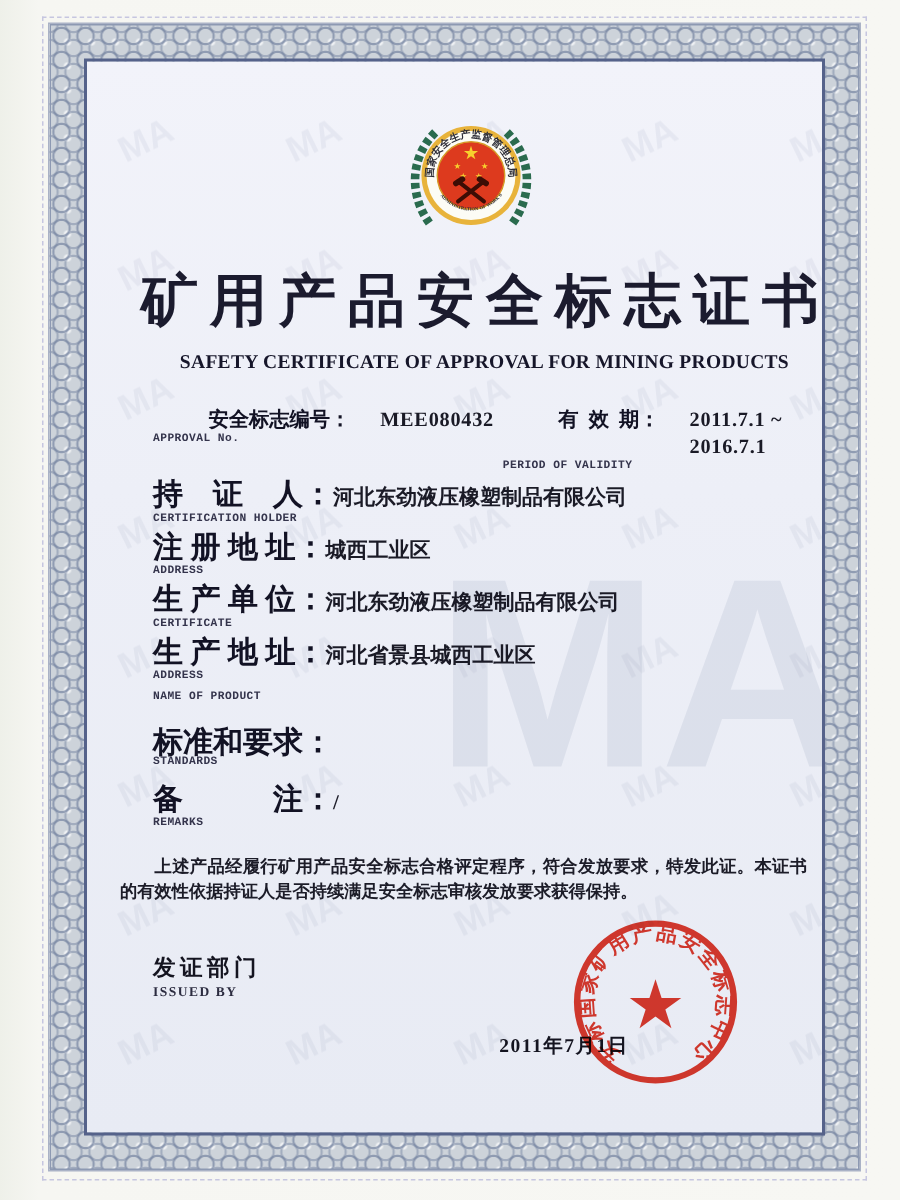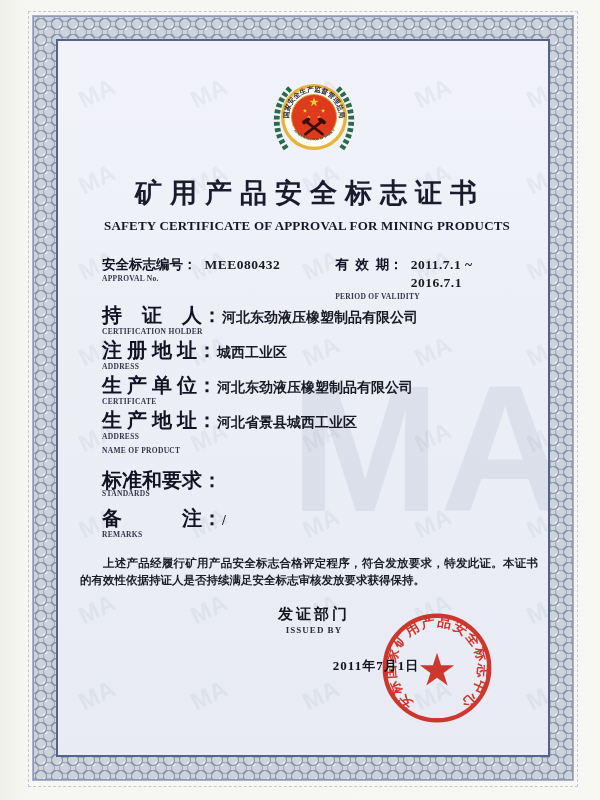--- a/index.html
+++ b/index.html
@@ -35,48 +35,48 @@
   .wm{position:absolute;left:0;top:0;width:100%;height:100%;pointer-events:none;}
   .wm-small{font-family:"Liberation Sans",sans-serif;font-weight:bold;font-size:24px;
     fill:rgba(128,138,164,0.10);}
   .wm-big{font-family:"Liberation Sans",sans-serif;font-weight:bold;font-size:180px;
     fill:rgba(128,140,168,0.14);}
 
   .content{position:absolute;left:0;top:0;right:0;bottom:0;padding:0 22px 0 44px;}
 
   .emblem{width:96px;height:90px;margin:32px auto 0;}
 
-  .title{margin-top:12px;text-align:center;font-size:27px;font-weight:bold;
+  .title{margin-top:12px;text-align:left;font-size:38px;font-weight:bold;
     letter-spacing:8px;color:#1b1b2e;white-space:nowrap;margin-left:-8px;}
-  .subtitle{margin-top:7px;text-align:center;font-size:13px;font-weight:bold;
+  .subtitle{margin-top:7px;text-align:right;font-size:13px;font-weight:bold;
     color:#16162a;letter-spacing:0.2px;white-space:nowrap;margin-left:-14px;}
 
   .row1{display:flex;margin-top:22px;}
   .row1 .field{margin-top:0;}
   .row1 .f-approval{flex:0 0 55%;}
   .row1 .f-validity{flex:1;}
 
   .field{margin-top:5px;}
   .line{display:flex;align-items:baseline;}
   .zh{flex:0 0 96px;font-size:20px;font-weight:bold;color:#121224;
     white-space:pre;line-height:18px;}
-  .zh-auto{flex:0 0 auto;font-size:13.5px;padding-right:8px;}
+  .zh-auto{flex:0 0 auto;font-size:13.5px;padding-right:20px;margin-left:37px;}
   .val{flex:1;font-size:14px;font-weight:bold;color:#1a1a26;line-height:18px;}
   .val-num{font-size:13.5px;letter-spacing:0.5px;}
   .en{font-size:7.5px;font-weight:bold;color:#34344c;line-height:9px;
-    letter-spacing:0.3px;margin-top:0;}
+    letter-spacing:0.3px;margin-top:0;font-family:Liberation Mono, monospace;}
 
   .gap-std{margin-top:16px;}
   .gap-app{margin-top:12px;}
   .gap-rem{margin-top:11px;}
 
   .statement{margin:16px -12px 0 -22px;font-size:11.5px;font-weight:bold;
     color:#1c1c28;line-height:17px;text-indent:2em;text-align:justify;}
 
-  .issuer{margin-top:16px;text-align:center;}
+  .issuer{margin-top:32px;}
   .issuer-zh{font-size:15px;font-weight:bold;letter-spacing:3px;color:#141420;}
   .issuer-en{font-size:9px;font-weight:bold;letter-spacing:1px;color:#2c2c40;margin-top:1px;}
   .date{width:fit-content;margin:22px auto 0;transform:translateX(62px);
     font-size:13px;font-weight:bold;color:#141420;letter-spacing:1px;}
 
   .seal{position:absolute;left:322px;top:570px;width:114px;height:114px;
     mix-blend-mode:multiply;opacity:0.92;}
   .seal-text{font-size:14.5px;font-weight:bold;fill:#e02a1c;letter-spacing:1.5px;
     font-family:"DejaVu Serif",serif;}
 

